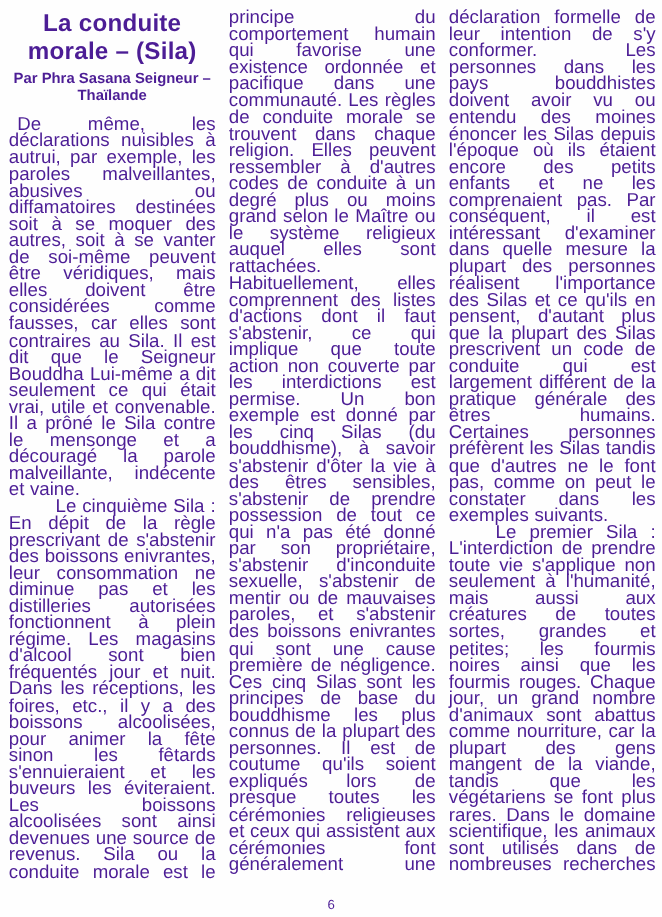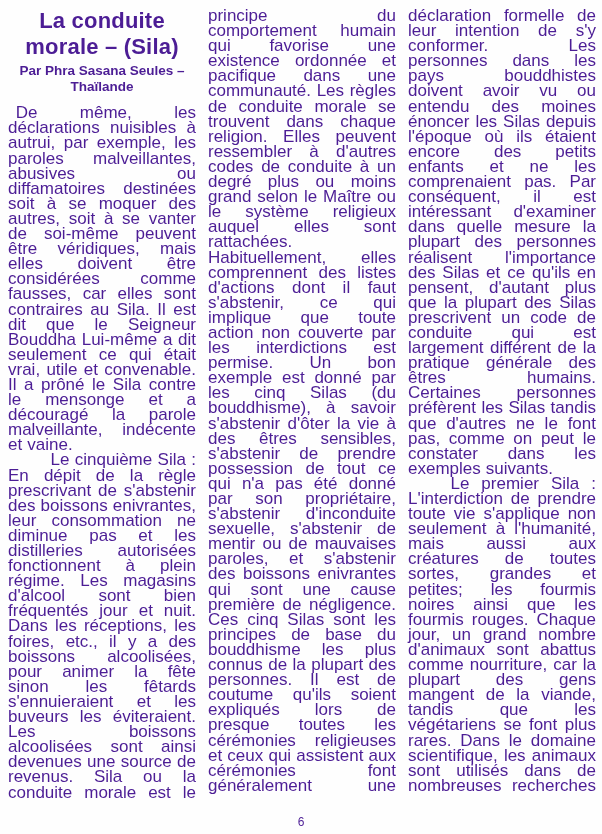--- a/index.html
+++ b/index.html
@@ -66,21 +66,21 @@
     line-height: 12px;
   }
 </style>
 </head>
 <body>
 
 <div class="page">
   <div class="columns">
     <div class="title-block">
       <h1 class="article-title">La conduite morale – (Sila)</h1>
-      <p class="byline">Par Phra Sasana Seules – Thaïlande</p>
+      <p class="byline">Par Phra Sasana Seigneur – Thaïlande</p>
     </div>
     <p class="body-par first">De même, les déclarations nuisibles à autrui, par exemple, les paroles malveillantes, abusives ou diffamatoires destinées soit à se moquer des autres, soit à se vanter de soi-même peuvent être véridiques, mais elles doivent être considérées comme fausses, car elles sont contraires au Sila. Il est dit que le Seigneur Bouddha Lui-même a dit seulement ce qui était vrai, utile et convenable. Il a prôné le Sila contre le mensonge et a découragé la parole malveillante, indécente et vaine.</p>
     <p class="body-par">Le cinquième Sila : En dépit de la règle prescrivant de s'abstenir des boissons enivrantes, leur consommation ne diminue pas et les distilleries autorisées fonctionnent à plein régime. Les magasins d'alcool sont bien fréquentés jour et nuit. Dans les réceptions, les foires, etc., il y a des boissons alcoolisées, pour animer la fête sinon les fêtards s'ennuieraient et les buveurs les éviteraient. Les boissons alcoolisées sont ainsi devenues une source de revenus. Sila ou la conduite morale est le principe du comportement humain qui favorise une existence ordonnée et pacifique dans une communauté. Les règles de conduite morale se trouvent dans chaque religion. Elles peuvent ressembler à d'autres codes de conduite à un degré plus ou moins grand selon le Maître ou le système religieux auquel elles sont rattachées. Habituellement, elles comprennent des listes d'actions dont il faut s'abstenir, ce qui implique que toute action non couverte par les interdictions est permise. Un bon exemple est donné par les cinq Silas (du bouddhisme), à savoir s'abstenir d'ôter la vie à des êtres sensibles, s'abstenir de prendre possession de tout ce qui n'a pas été donné par son propriétaire, s'abstenir d'inconduite sexuelle, s'abstenir de mentir ou de mauvaises paroles, et s'abstenir des boissons enivrantes qui sont une cause première de négligence. Ces cinq Silas sont les principes de base du bouddhisme les plus connus de la plupart des personnes. Il est de coutume qu'ils soient expliqués lors de presque toutes les cérémonies religieuses et ceux qui assistent aux cérémonies font généralement une déclaration formelle de leur intention de s'y conformer. Les personnes dans les pays bouddhistes doivent avoir vu ou entendu des moines énoncer les Silas depuis l'époque où ils étaient encore des petits enfants et ne les comprenaient pas. Par conséquent, il est intéressant d'examiner dans quelle mesure la plupart des personnes réalisent l'importance des Silas et ce qu'ils en pensent, d'autant plus que la plupart des Silas prescrivent un code de conduite qui est largement différent de la pratique générale des êtres humains. Certaines personnes préfèrent les Silas tandis que d'autres ne le font pas, comme on peut le constater dans les exemples suivants.</p>
     <p class="body-par">Le premier Sila : L'interdiction de prendre toute vie s'applique non seulement à l'humanité, mais aussi aux créatures de toutes sortes, grandes et petites; les fourmis noires ainsi que les fourmis rouges. Chaque jour, un grand nombre d'animaux sont abattus comme nourriture, car la plupart des gens mangent de la viande, tandis que les végétariens se font plus rares. Dans le domaine scientifique, les animaux sont utilisés dans de nombreuses recherches et expériences. Dans le domaine administratif, les armes sont utilisées pour réprimer la criminalité. Les forces de l'ordre punissent les contrevenants. Les belligérants utilisent les armes pour s'entre-détruire. Les actions citées ici en exemple ne sont pas considérées comme illégales ou contraires à la pratique mondaine normale. En effet, il peut même être considéré comme erroné de s'en abstenir, comme dans le cas où des gendarmes ou des soldats échouent dans leurs fonctions policières ou militaires. De nos jours, de nombreux types d'animaux sont connus pour être porteurs de microbes et, grâce au microscope, des germes et de nombreuses sortes de microbes ont été détectés. Presque tout les contient, même l'eau potable. Seules les impuretés les plus importantes sont capturées par le filtre; les microbes peuvent passer à travers. Donc, des microbes infinis passent dans notre gorge à chaque bouffée d'eau. C'est la même chose avec les médicaments. Chaque fois qu'ils sont utilisés, soit à l'extérieur soit à l'intérieur, ils détruisent des myriades de microbes. Ces microbes doivent-ils être considérés comme des êtres vivants dans (le sens du) premier Sila ou ne le sont-ils pas? Si oui, peut-être que personne ne peut s'y conformer pleinement. En outre, certains sont d'avis que les personnes qui s'abstiennent de tuer des animaux devraient également s'abstenir de manger de la viande, car cela encourage l'abattage et n'est pas moins pécheur selon eux.</p>
     <p class="body-par">Le second Sila : Prendre possession de tout ce qui n'a pas été donné par son propriétaire ou voler, constitue également une faute, même juridiquement parlant. Cependant, il y a, par exemple, l'exception de la propriété ennemie en cas de guerre.</p>
   </div>
   <div class="page-footer">6</div>
 </div>
 
 </body></html>

